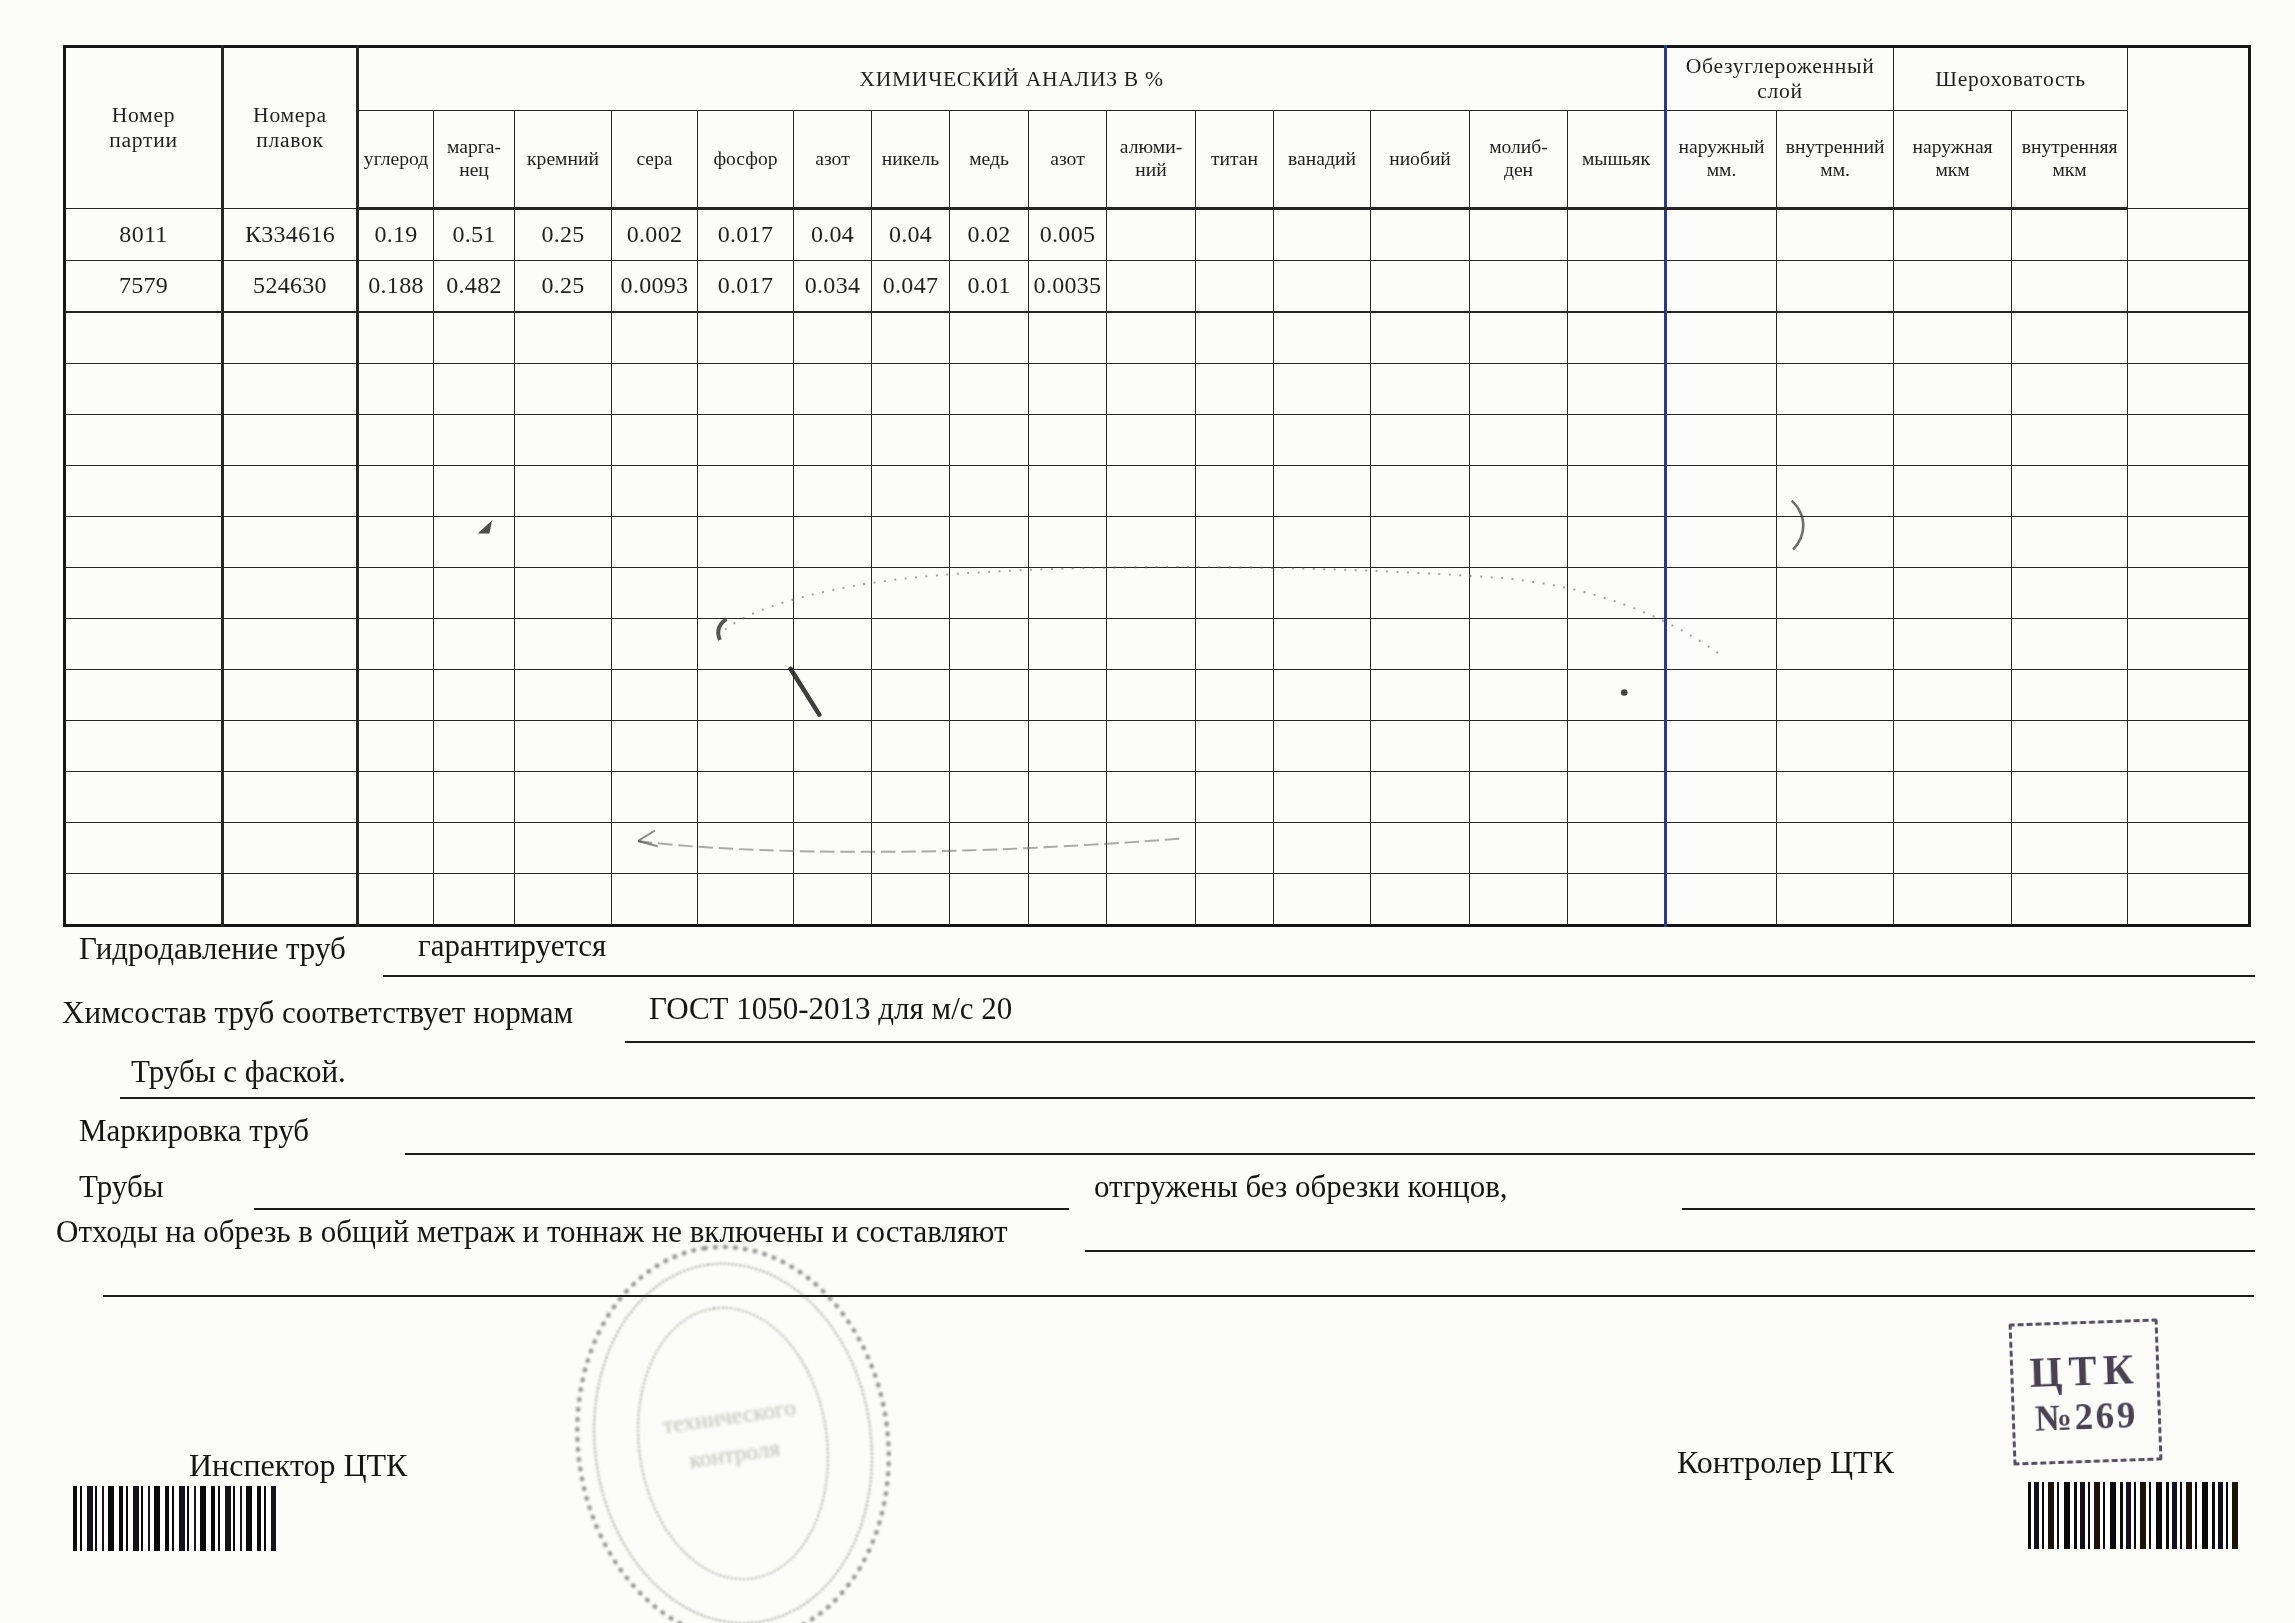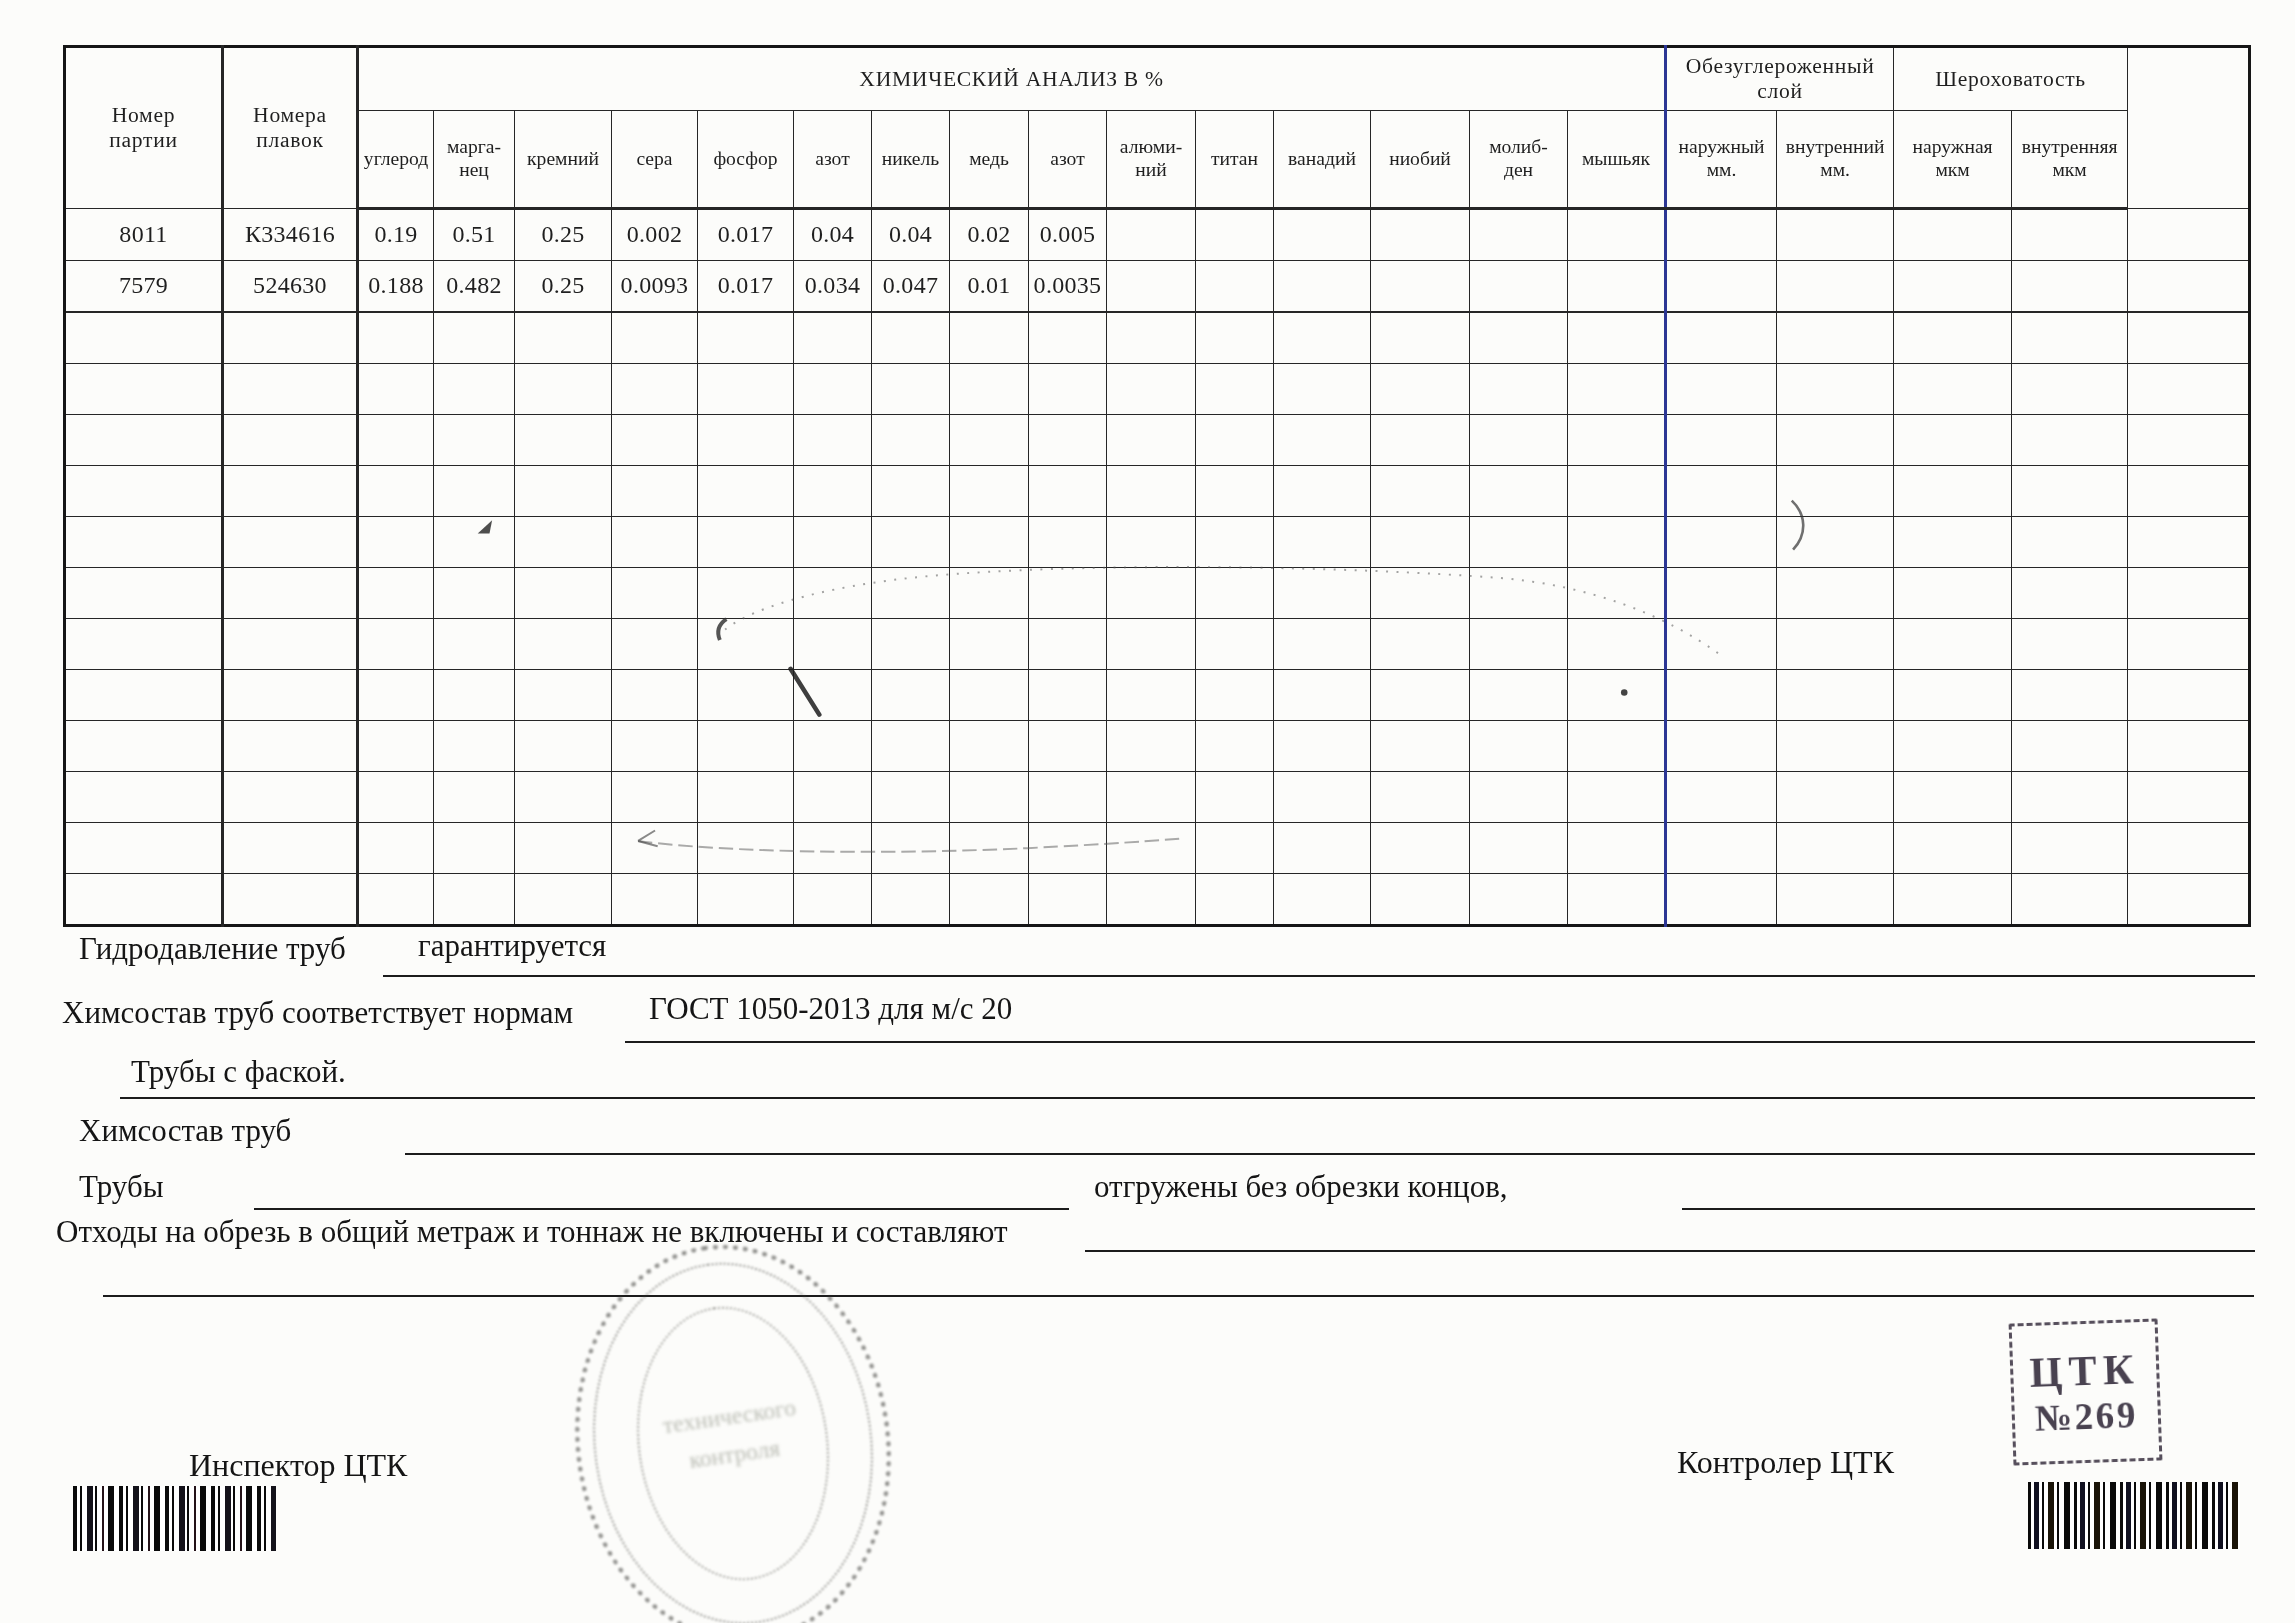--- a/index.html
+++ b/index.html
@@ -491,21 +491,21 @@
   <div class="txt" style="left:418px;top:928px">гарантируется</div>
   <div class="uline" style="left:383px;top:975px;width:1872px"></div>
 
   <div class="txt" style="left:62px;top:995px">Химсостав труб соответствует нормам</div>
   <div class="txt" style="left:649px;top:991px">ГОСТ 1050-2013 для м/с 20</div>
   <div class="uline" style="left:625px;top:1041px;width:1630px"></div>
 
   <div class="txt" style="left:131px;top:1054px">Трубы с фаской.</div>
   <div class="uline" style="left:120px;top:1097px;width:2135px"></div>
 
-  <div class="txt" style="left:79px;top:1113px">Химсостав труб</div>
+  <div class="txt" style="left:79px;top:1113px">Маркировка труб</div>
   <div class="uline" style="left:405px;top:1153px;width:1850px"></div>
 
   <div class="txt" style="left:79px;top:1169px">Трубы</div>
   <div class="uline" style="left:254px;top:1208px;width:815px"></div>
   <div class="txt" style="left:1094px;top:1169px">отгружены без обрезки концов,</div>
   <div class="uline" style="left:1682px;top:1208px;width:573px"></div>
 
   <div class="txt" style="left:56px;top:1214px">Отходы на обрезь в общий метраж и тоннаж не включены и составляют</div>
   <div class="uline" style="left:1085px;top:1250px;width:1170px"></div>
 

